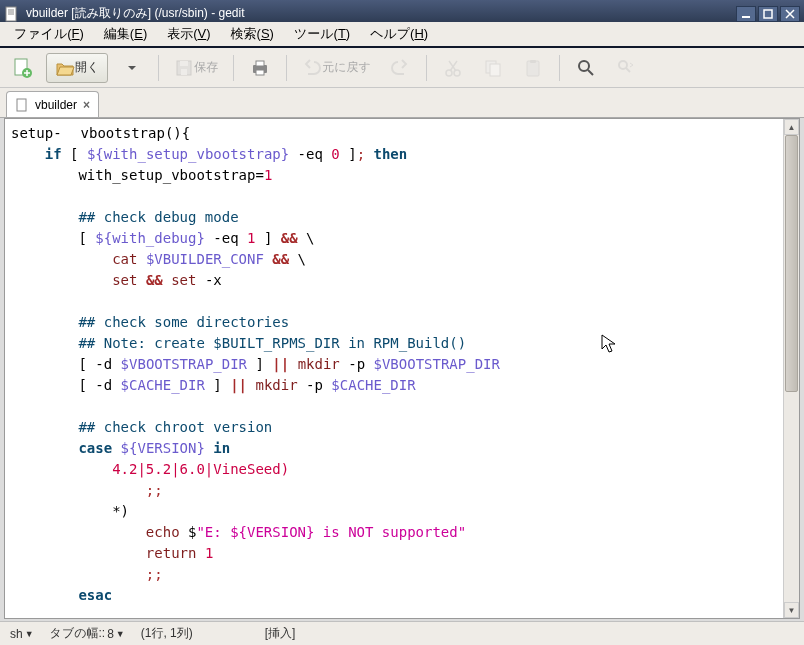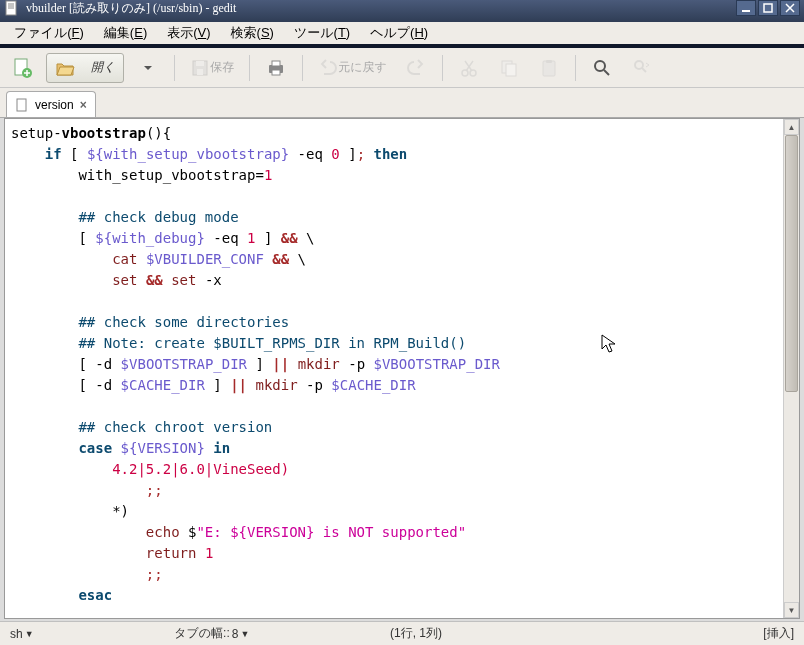--- a/index.html
+++ b/index.html
@@ -1,52 +1,52 @@
 <!DOCTYPE html>
 <html><head>
 <meta charset="utf-8">
 <style>
   * { box-sizing: border-box; margin: 0; padding: 0; }
   body { width: 804px; height: 645px; font-family: sans-serif; font-size: 13px; background: #dcdcdc; overflow: hidden; display:flex; flex-direction:column; }
-  .titlebar { height:22px; background: linear-gradient(#4a5a7a,#2f3d55); color:#fff; display:flex; align-items:flex-start; padding:0 4px; font-size:12px;font-family:Liberation Serif, serif; }
+  .titlebar { height:22px; background: linear-gradient(#4a5a7a,#2f3d55); color:#fff; display:flex; align-items:flex-end; padding:0 4px; font-size:12px; }
   .titlebar .tb-icon { width:16px; height:16px; margin-right:6px; display:flex; align-items:center; justify-content:center; }
   .titlebar .title-text { flex:1; }
   .winbtns { display:flex; gap:2px; }
   .winbtn { width:20px; height:16px; background:#556a8f; border:1px solid #2a3a55; display:flex; align-items:center; justify-content:center; color:#fff; font-size:10px; cursor:pointer; }
-  .menubar { height:26px; background:#efece7; border-bottom:4px solid #0f172a; display:flex; align-items:center; padding:0 6px; gap:4px; font-size:13px; }
+  .menubar { height:26px; background:#efece7; border-bottom:2px solid #0f172a; display:flex; align-items:center; padding:0 6px; gap:4px; font-size:13px; }
   .menuitem { padding:2px 8px; cursor:pointer; }
   .menuitem u { text-decoration: underline; }
   .toolbar { height:40px; background:#efece7; border-bottom:1px solid #c8c8c8; display:flex; align-items:center; padding:0 6px; gap:8px; }
   .tbtn { height:30px; min-width:32px; border:1px solid transparent; border-radius:3px; display:flex; align-items:center; justify-content:center; padding:0 4px; cursor:pointer; position:relative; }
-  .tbtn.primary { background:linear-gradient(#f6f6f2,#e2e2da); border:1px solid #b0b0a8; padding:0 8px; gap:16px;font-style:italic; }
+  .tbtn.primary { background:linear-gradient(#f6f6f2,#e2e2da); border:1px solid #b0b0a8; padding:0 8px; gap:0; }
   .tbtn .lbl { font-size:12px; color:#333; }
   .tbtn.disabled .lbl { color:#aaa; }
   .tbtn.disabled svg { opacity:.35; }
   .sep { width:1px; height:26px; background:#ccc; margin:0 2px; }
   .dropdown-caret { width:12px; display:flex; align-items:center; justify-content:center; }
   .tabbar { height:30px; background:#efece7; display:flex; align-items:flex-end; padding:0 6px; border-bottom:1px solid #aaa; }
   .filetab { height:26px; background:#fff; border:1px solid #aaa; border-bottom:none; border-radius:4px 4px 0 0; display:flex; align-items:center; padding:0 8px; gap:6px; font-size:12px; }
   .filetab .close { cursor:pointer; color:#666; font-weight:bold; }
   .editor-wrap { flex:1; background:#fff; border:1px solid #999; margin:0 4px 2px 4px; position:relative; display:flex; }
   .editor { flex:1; padding:4px 6px; font-family: monospace; font-size:14px; line-height:21px; white-space:pre; overflow:hidden; color:#000; }
-  .editor .fn { font-weight:bold; }
+  .editor .fn { font-weight:normal;margin-left:19px; }
   .editor .kw-if { color:#0c4a6e; font-weight:bold; }
   .editor .var { color:#6a5acd; }
   .editor .op { color:#a52a2a; }
   .editor .cmd { color:#7f1d1d; font-weight:normal; }
   .editor .comment { color:#0c4a6e; }
   .editor .str { color:#cc0099; }
   .editor .num { color:#cc0044; }
   .editor .pipe { color:#a52a2a; font-weight:bold; }
   .scrollbar { width:16px; background:#ece9e4; border-left:1px solid #ccc; position:relative; }
   .scroll-arrow { height:16px; display:flex; align-items:center; justify-content:center; background:#ece9e4; border:1px solid #ccc; cursor:pointer; font-size:8px; color:#555; }
   .scroll-track { position:absolute; top:16px; bottom:16px; left:0; right:0; }
   .scroll-thumb { position:absolute; top:0; left:1px; right:1px; height:55%; background:linear-gradient(90deg,#d6d2cc,#c0bcb4); border:1px solid #a8a49c; border-radius:2px; cursor:pointer; }
   .scroll-arrow.bottom { position:absolute; bottom:0; left:0; right:0; }
-  .statusbar { height:24px; background:#efece7; border-top:1px solid #c0c0c0; display:flex; align-items:center; justify-content:space-between; padding:0 10px; gap:16px; font-size:12px; color:#333; }
+  .statusbar { height:24px; background:#efece7; border-top:1px solid #c0c0c0; display:flex; align-items:center; justify-content:flex-start; padding:0 10px; gap:16px; font-size:12px; color:#333; }
   .statusbar .cell { display:flex; align-items:center; gap:2px; }
   .caret-down { font-size:9px; }
   .cursor-ptr { position:absolute; left:596px; top:215px; pointer-events:none; }
   .cursor-ptr svg { width:16px; height:20px; }
 </style>
 </head>
 <body>
 
 <div class="titlebar">
   <span class="tb-icon">
@@ -169,21 +169,21 @@
         <path d="M14 5l3 2-3 2" fill="none" stroke="#bbb"></path>
       </svg>
   </div>
 </div>
 
 <div class="tabbar">
   <div class="filetab">
     <svg width="14" height="14" viewBox="0 0 14 14">
         <rect x="2" y="1" width="9" height="12" fill="#fff" stroke="#888"></rect>
       </svg>
-    <span>version</span>
+    <span>vbuilder</span>
     <span class="close">×</span>
   </div>
 </div>
 
 <div class="editor-wrap">
   <div class="editor"><span>setup-</span><span class="fn">vbootstrap</span><span>(){</span>
     <span class="kw-if">if</span><span> [ </span><span class="var">${with_setup_vbootstrap}</span><span> -eq </span><span class="num">0</span><span> ]</span><span class="op">; </span><span class="kw-if">then</span>
         <span>with_setup_vbootstrap=</span><span class="num">1</span>
 
         <span class="comment">## check debug mode</span>

